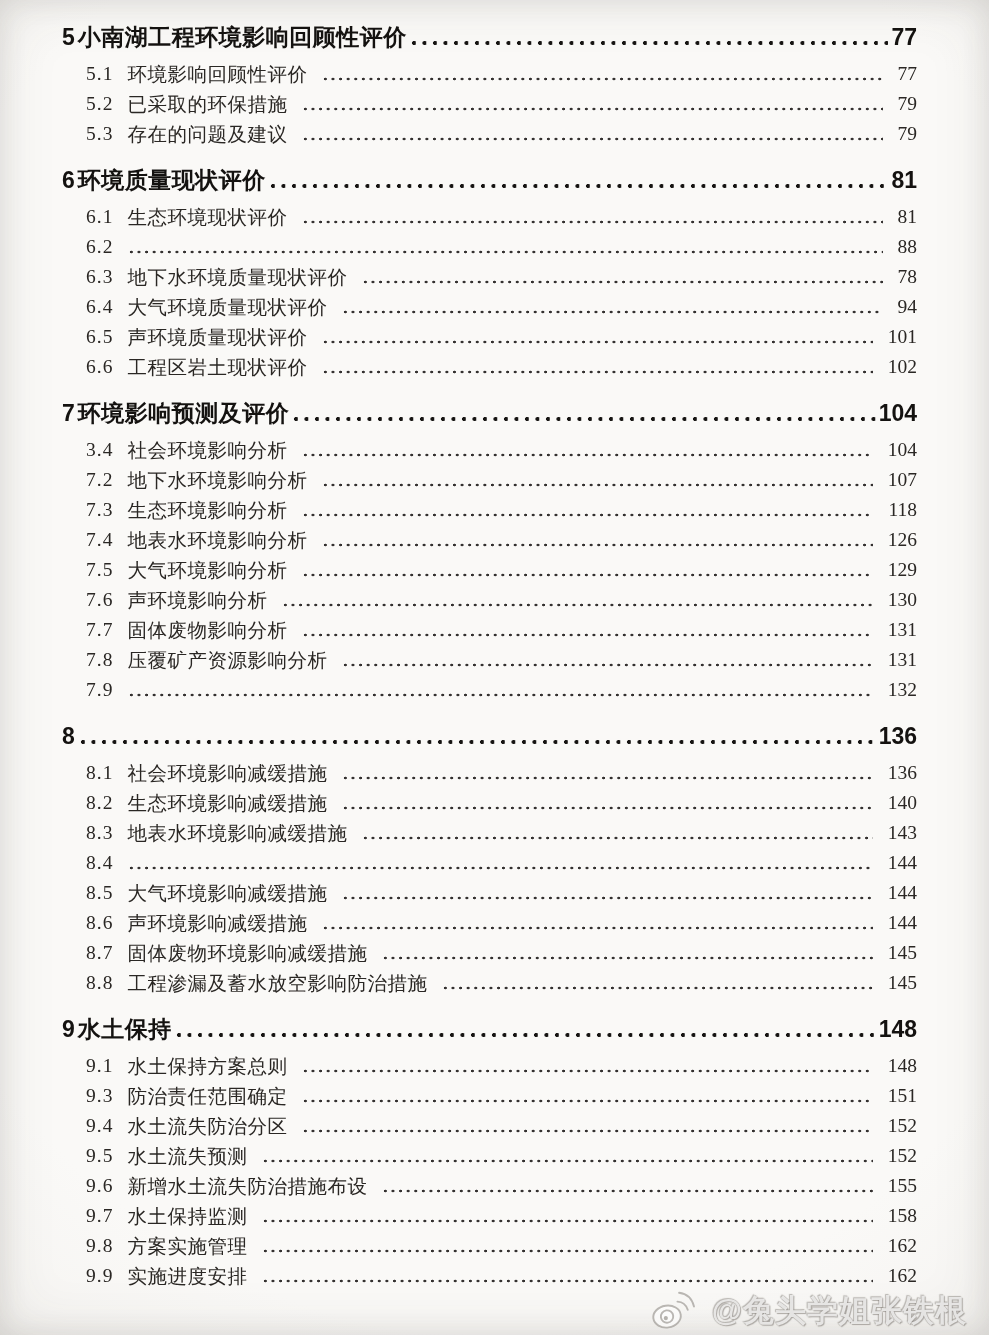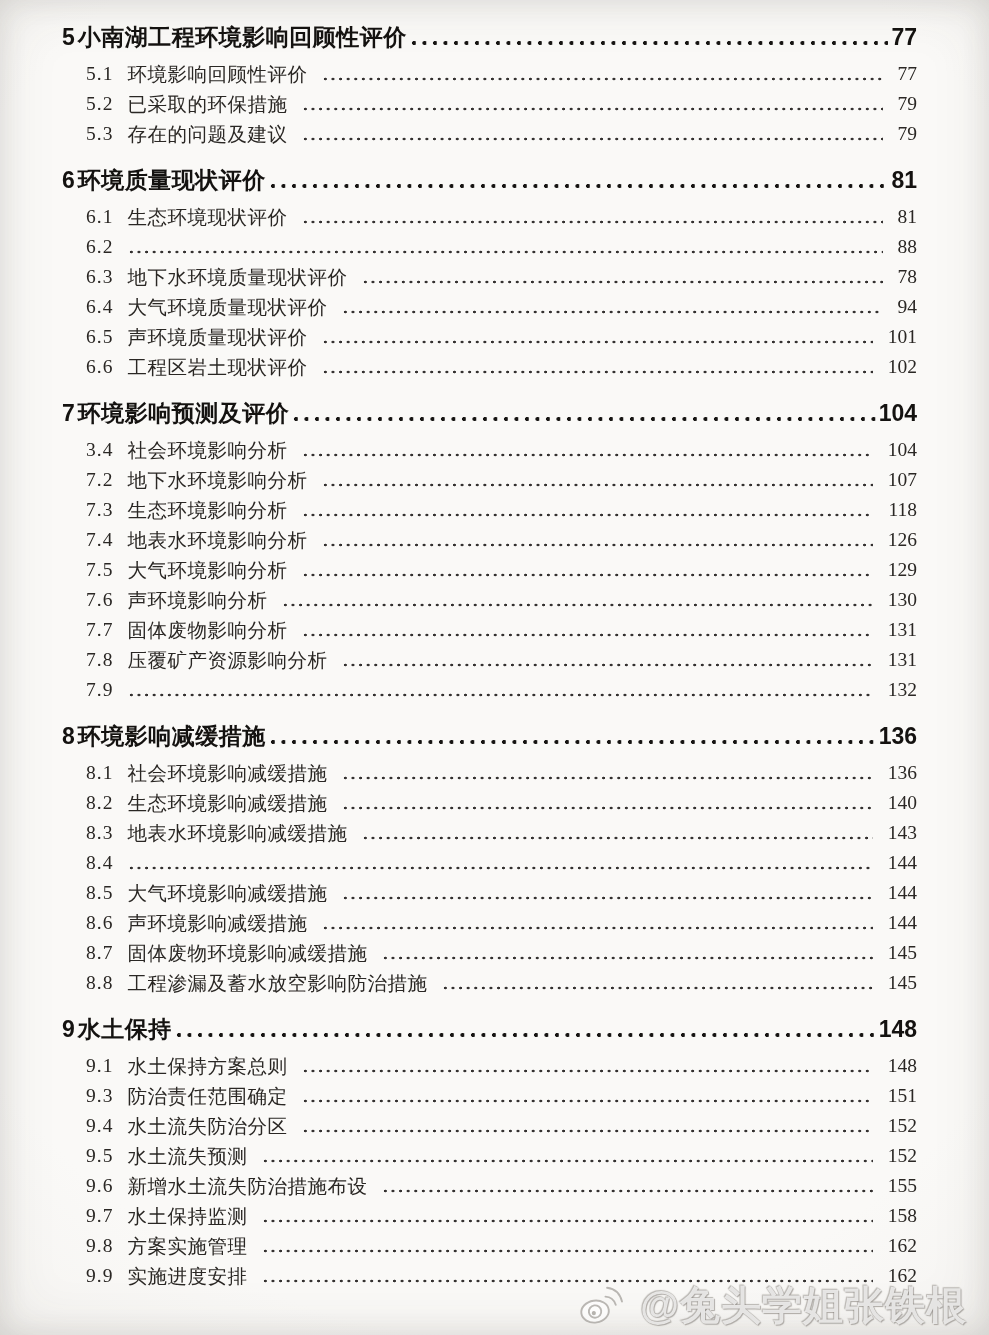--- a/index.html
+++ b/index.html
@@ -92,21 +92,21 @@
   }
   .wm-icon {
     display: inline-block;
     margin-right: 8px;
     transform: rotate(-8deg);
     opacity: 0.85;
   }
   .wm-text {
     font-family: "Liberation Sans", sans-serif;
     font-weight: 700;
-    font-size: 40px;
+    font-size: 31px;
     letter-spacing: 1px;
     color: rgba(255,255,255,0.78);
     text-shadow:
       0 0 1px rgba(135,130,124,0.85),
       1px 1px 1px rgba(125,120,114,0.55),
       -1px -1px 1px rgba(125,120,114,0.45);
     margin-left: 8px;
   }
 </style>
 </head>
@@ -234,21 +234,20 @@
     <span class="leader"></span>
     <span class="pagenum">131</span>
   </div>
     <div class="row item">
     <span class="num">7.9</span>
     <span class="leader"></span>
     <span class="pagenum">132</span>
   </div>
     <div class="row heading">
     <span class="num">8</span>
-    <span class="ttl">环境影响减缓措施</span>
     <span class="leader"></span>
     <span class="pagenum">136</span>
   </div>
     <div class="row item">
     <span class="num">8.1</span>
     <span class="ttl">社会环境影响减缓措施</span>
     <span class="leader"></span>
     <span class="pagenum">136</span>
   </div>
     <div class="row item">

